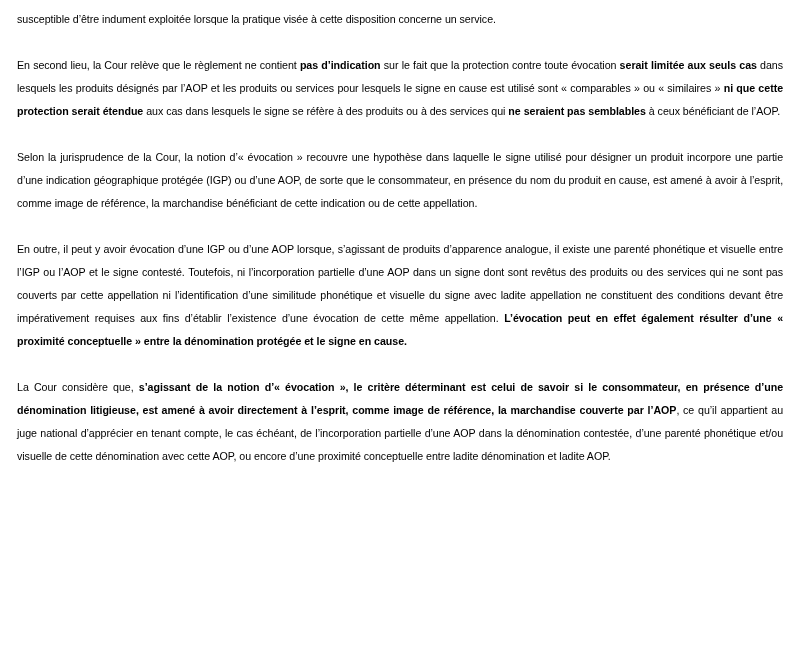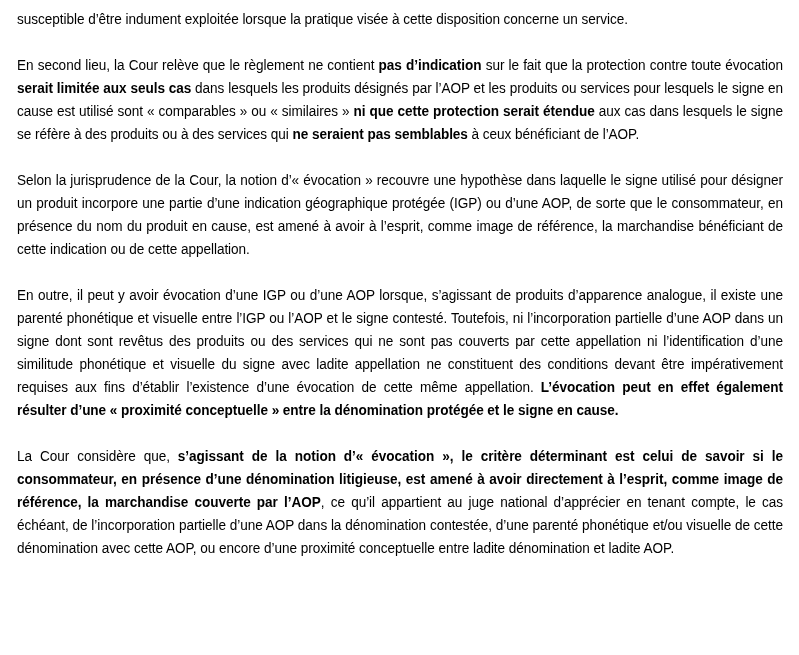--- a/index.html
+++ b/index.html
@@ -18,21 +18,21 @@
   }
   #page {
     position: relative;
     width: 799px;
     height: 655px;
     background: #ffffff;
     box-sizing: border-box;
     padding: 8px 16px 0 17px;
   }
   .para {
-    font-size: 14px;
+    font-size: 11px;
     line-height: 23px;
     text-align: justify;
     text-justify: inter-word;
     margin: 0 0 23px 0;
     letter-spacing: -0.05px;
     word-spacing: 0px;
     
     transform-origin: left top;
   }
   .para:last-child {

